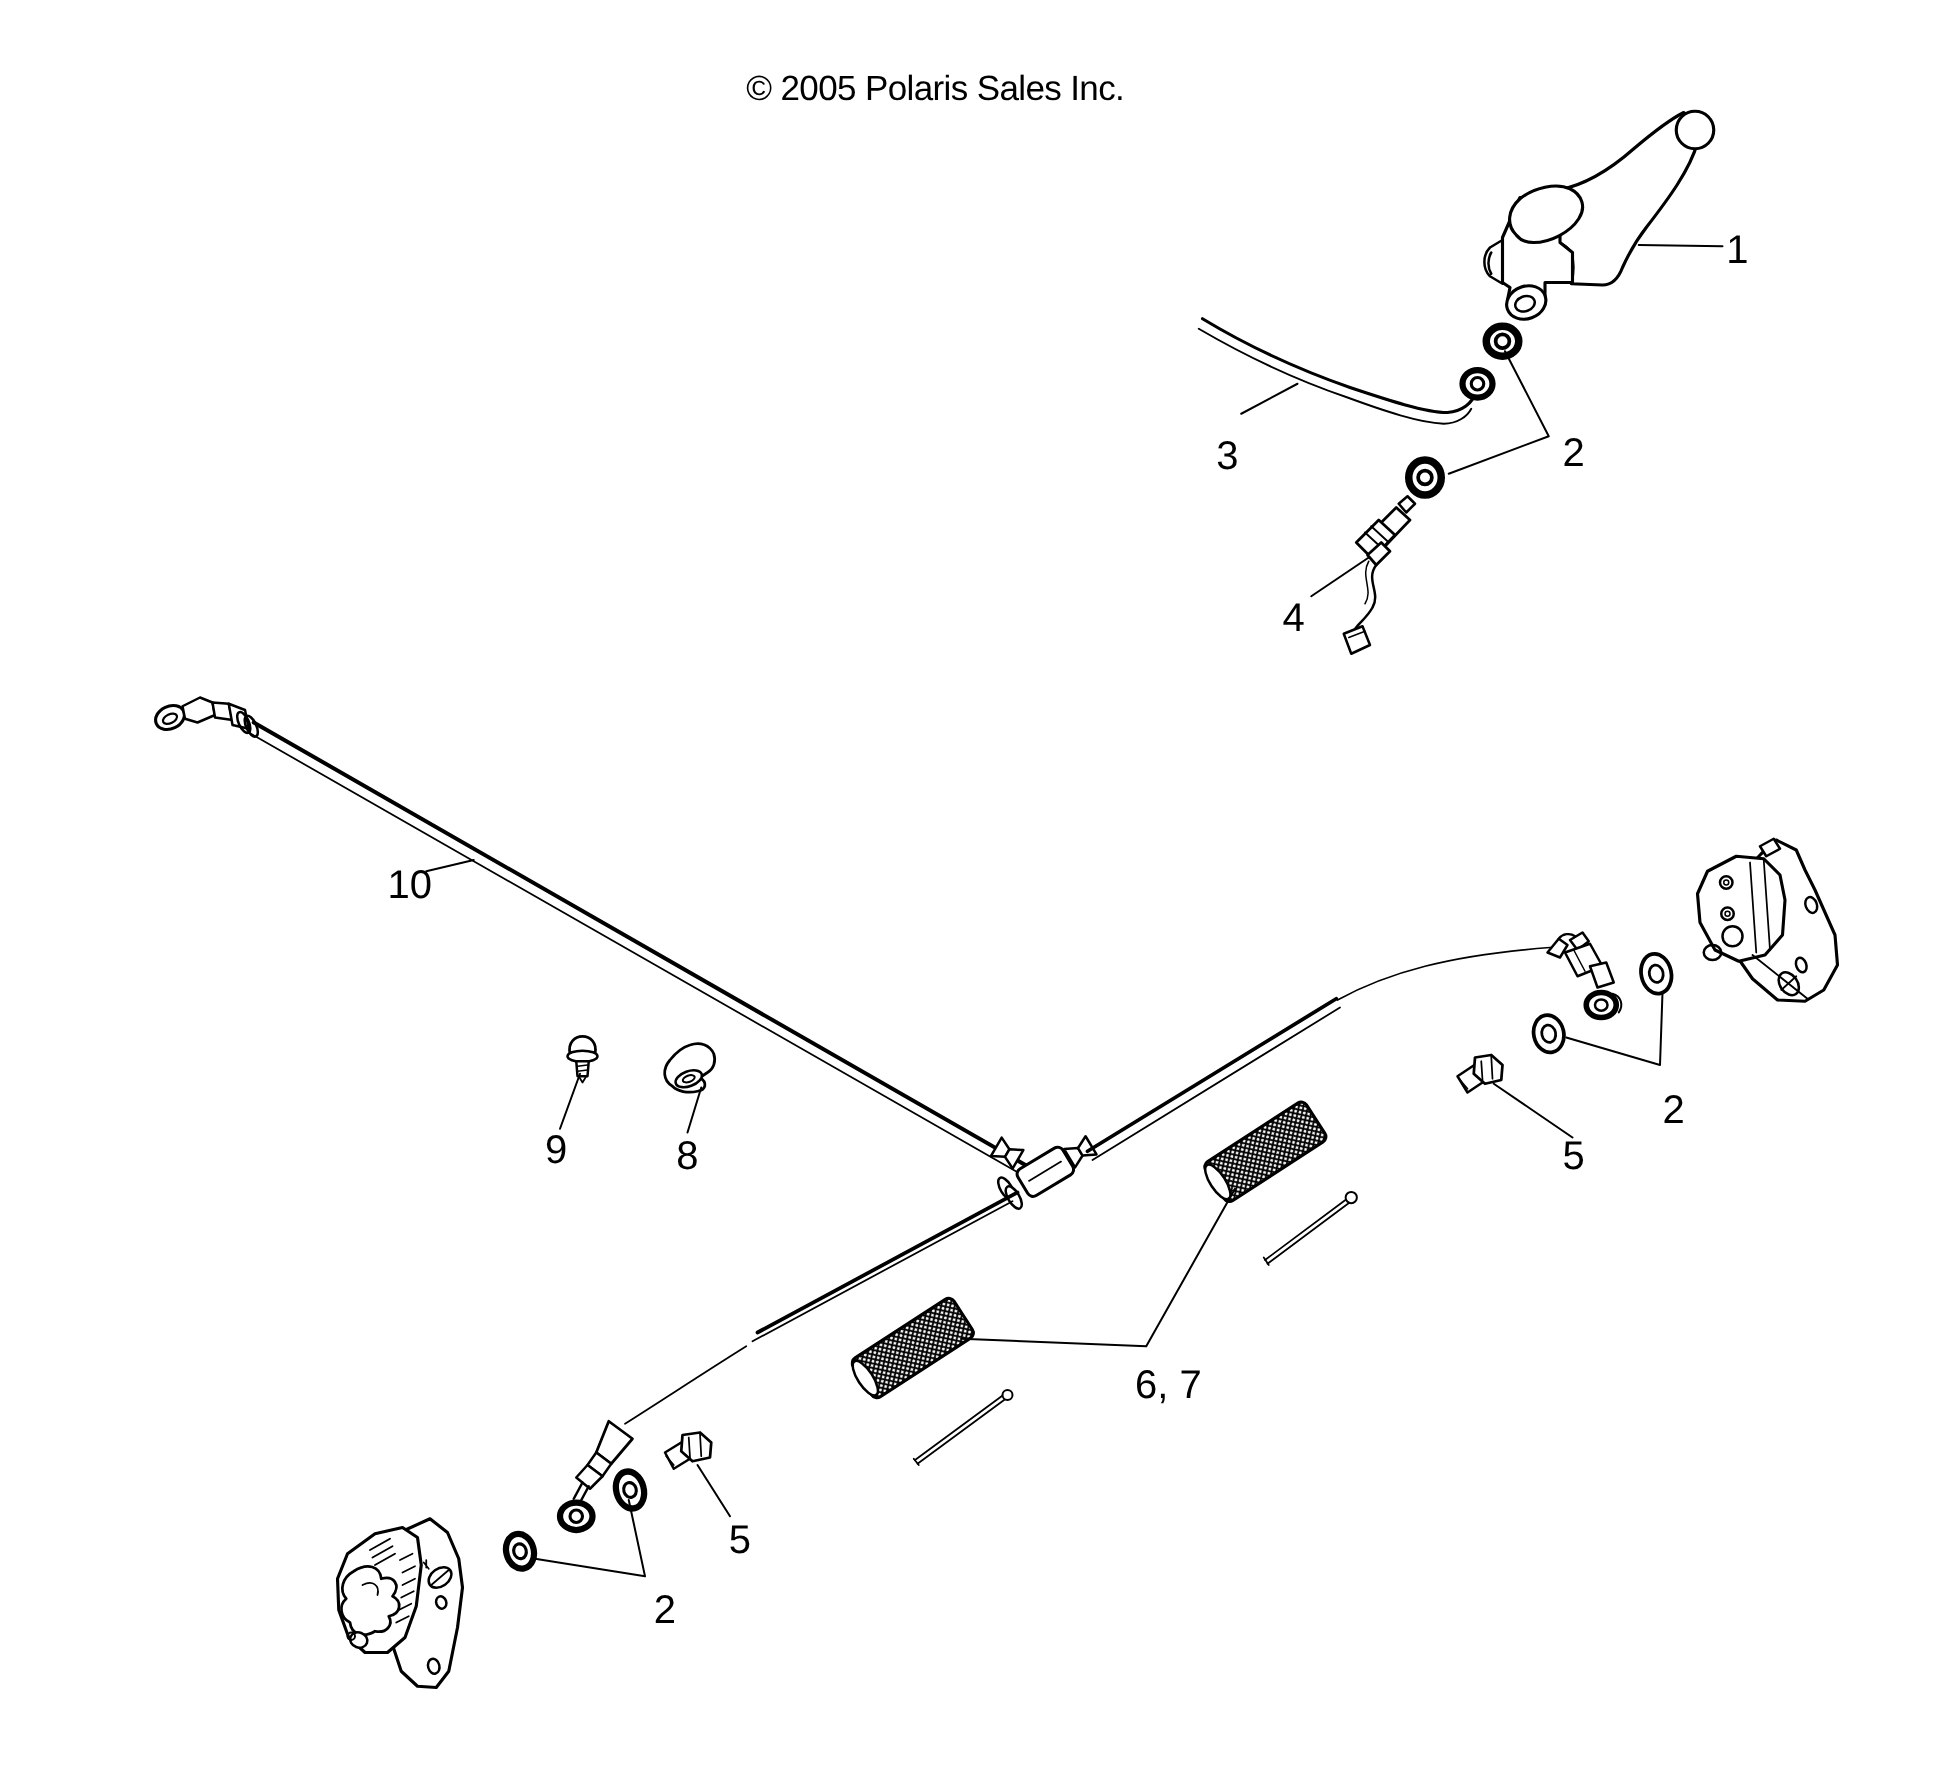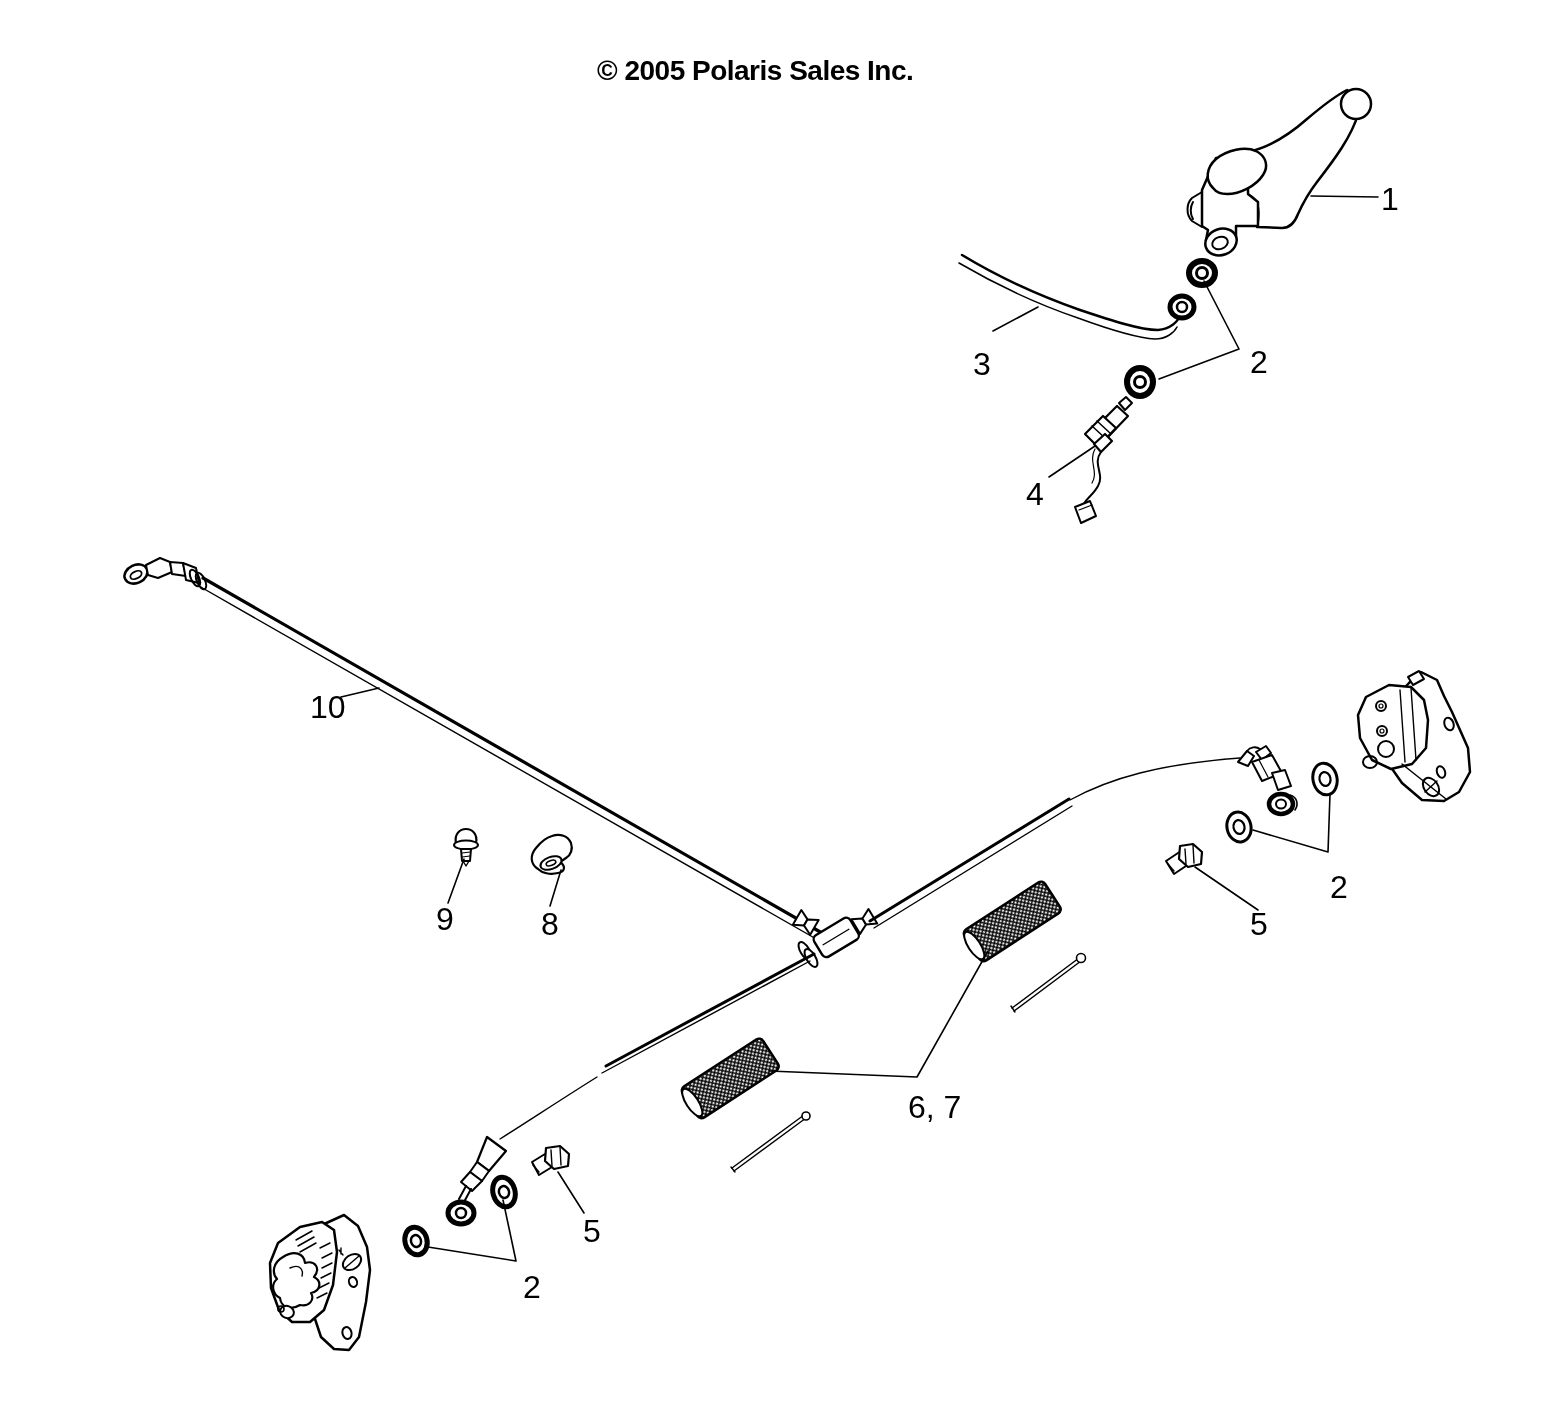--- a/index.html
+++ b/index.html
@@ -1,18 +1,18 @@
 <!DOCTYPE html>
 <html><head>
 <meta charset="utf-8">
 <style>
   html,body{margin:0;padding:0;background:#fff;}
   #stage{position:relative;width:1551px;height:1419px;background:#ffffff;overflow:hidden;
          font-family:"Liberation Sans", sans-serif;}
-  #copyright{position:absolute;left:597px;top:55px;font-size:28px;letter-spacing:-0.5px;color:#000;font-weight:bold;}
+  #copyright{position:absolute;left:597px;top:55px;font-size:28px;letter-spacing:-0.5px;color:#000;}
   svg{position:absolute;left:0;top:0;}
   svg *{vector-effect:none;}
   .ln{stroke:#000;fill:none;stroke-linecap:round;stroke-linejoin:round;}
   .fw{stroke:#000;fill:#fff;stroke-linejoin:round;}
   .lbl{font-family:"Liberation Sans", sans-serif;font-size:32px;fill:#000;}
 </style>
 </head>
 <body>
 
 <div id="stage">

